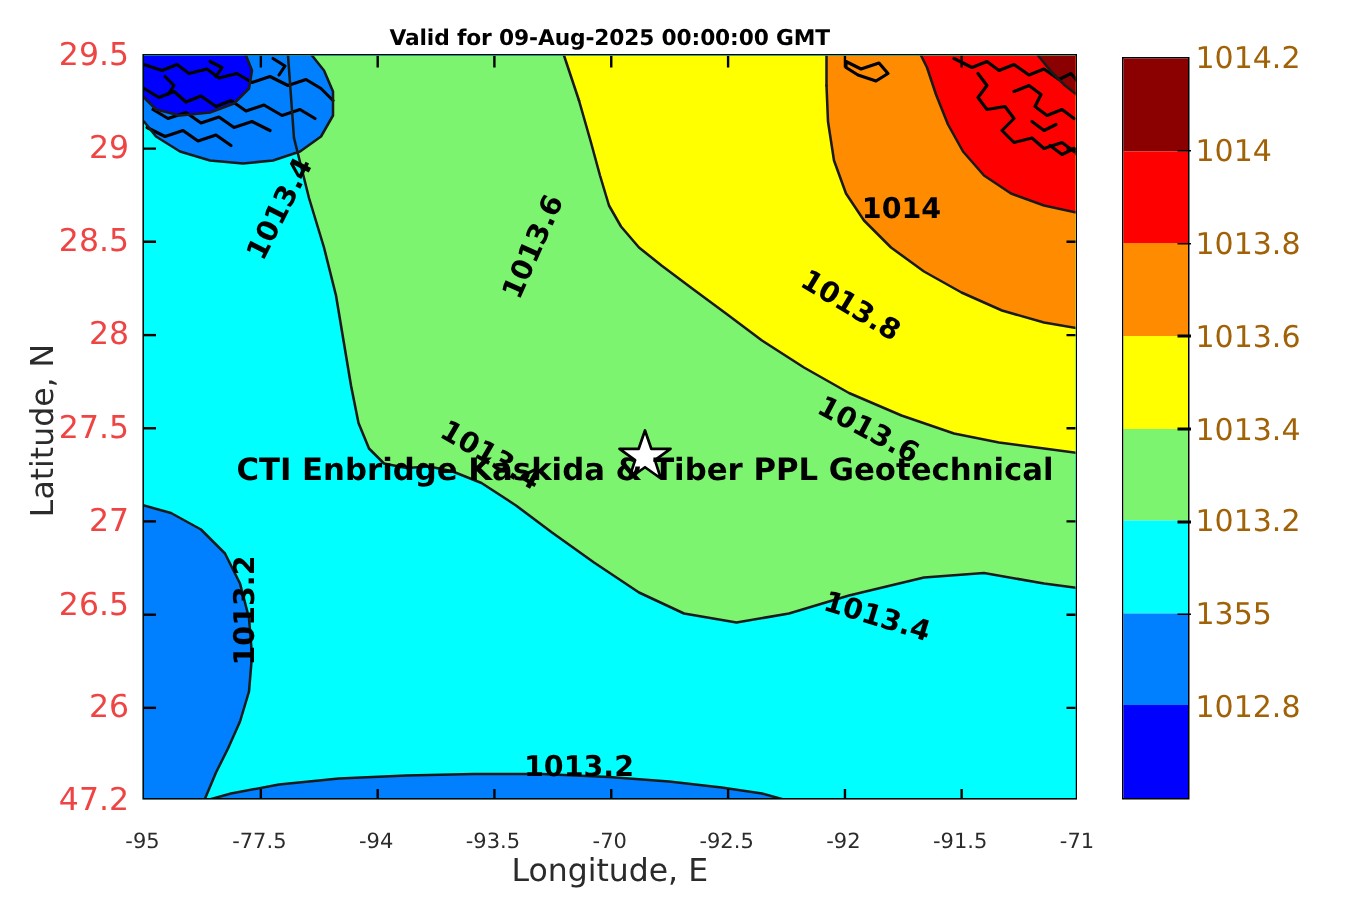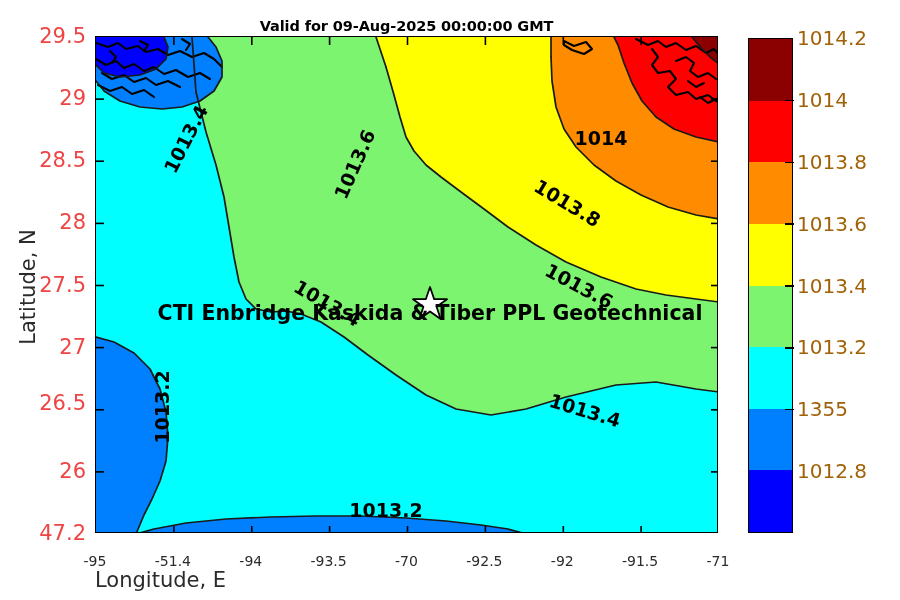--- a/index.html
+++ b/index.html
@@ -54,20 +54,21 @@
     color: #2b2b2b;
     transform: translateX(-50%);
     white-space: nowrap;
     margin-top: 14px;
   }
   .xtick-labels { left: 95px; top: 539px; width: 623px; height: 30px; }
   .xlabel {
     position: absolute;
     left: 95px; top: 568px;
     width: 623px;
+    text-align: center;
     font-size: 21px;
     color: #2b2b2b;
   }
   .ylabel {
     position: absolute;
     left: -92px; top: 275px;
     width: 240px;
     text-align: center;
     font-size: 21px;
     color: #2b2b2b;
@@ -132,21 +133,21 @@
     <div class="ytick" style="top:186.4px">28</div>
     <div class="ytick" style="top:248.5px">27.5</div>
     <div class="ytick" style="top:310.6px">27</div>
     <div class="ytick" style="top:367px">26.5</div>
     <div class="ytick" style="top:434.9px">26</div>
     <div class="ytick" style="top:497px">47.2</div>
   </div>
 
   <div class="xtick-labels">
     <div class="xtick" style="left:0px">-95</div>
-    <div class="xtick" style="left:77.9px">-51.4</div>
+    <div class="xtick" style="left:77.9px">-77.5</div>
     <div class="xtick" style="left:155.8px">-94</div>
     <div class="xtick" style="left:233.6px">-93.5</div>
     <div class="xtick" style="left:311.5px">-70</div>
     <div class="xtick" style="left:389.4px">-92.5</div>
     <div class="xtick" style="left:467.3px">-92</div>
     <div class="xtick" style="left:545.1px">-91.5</div>
     <div class="xtick" style="left:623px">-71</div>
   </div>
 
   <div class="xlabel">Longitude, E</div>

